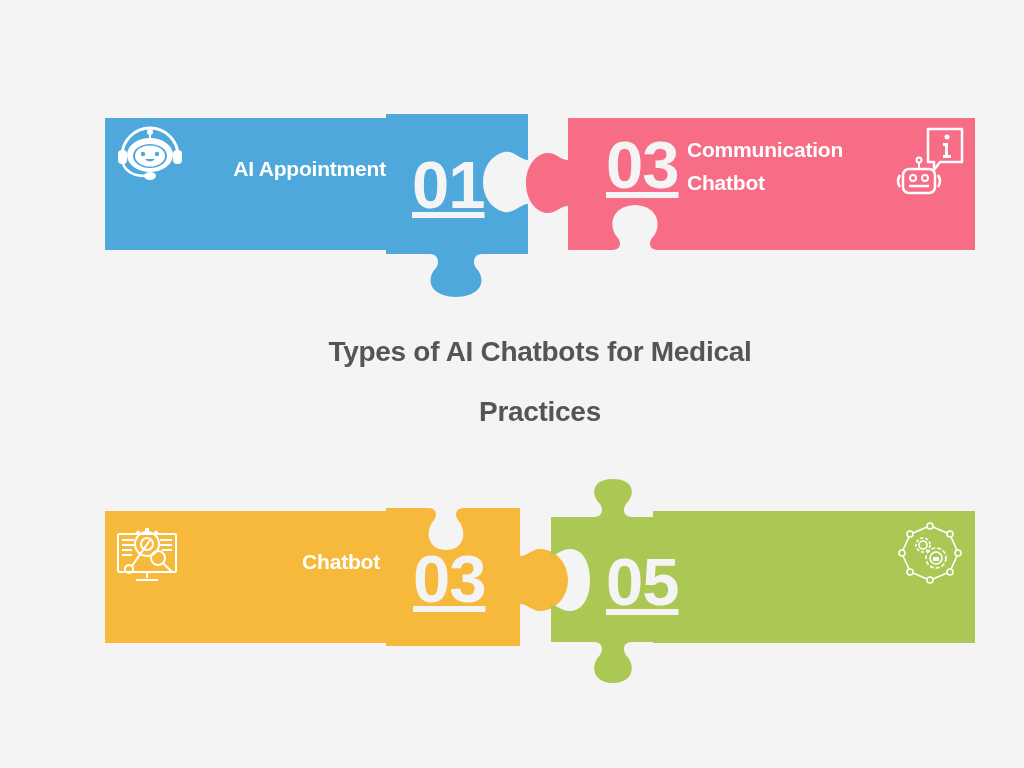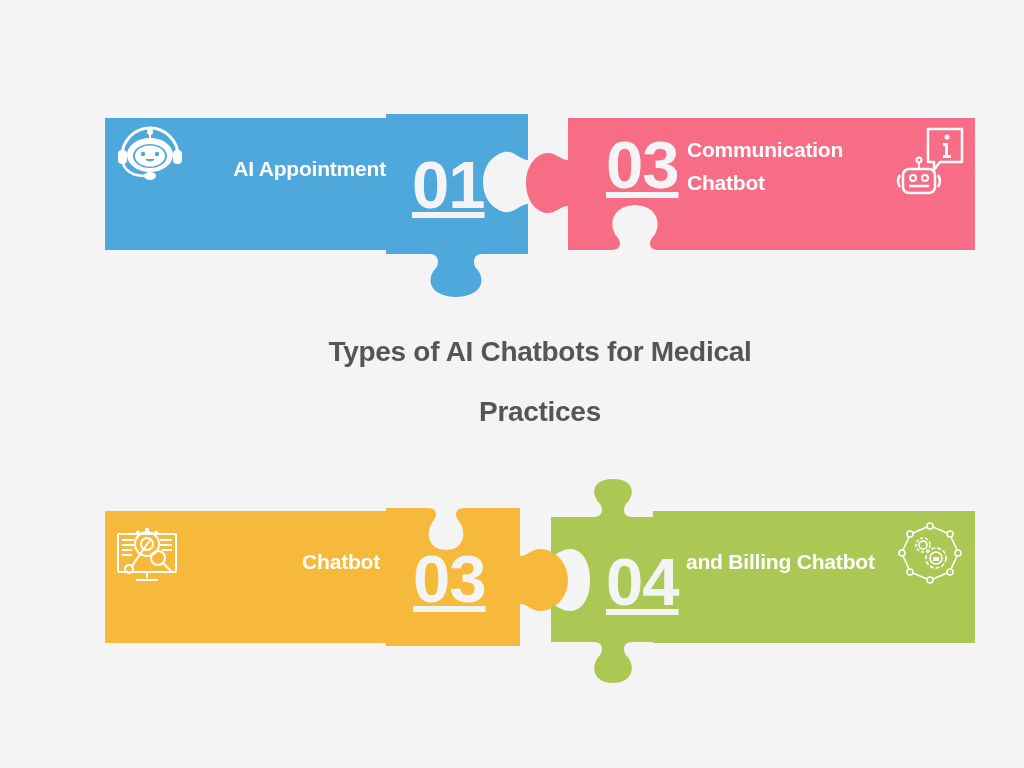--- a/index.html
+++ b/index.html
@@ -181,23 +181,22 @@
         <rect x="22" y="9" width="4" height="5" transform="rotate(-40 24 11)"></rect>
         <rect x="40" y="9" width="4" height="5" transform="rotate(40 42 11)"></rect>
       </g>
     </svg>
   </div>
   <div class="label right" style="left:150px; top:545px; width:202px;">
     <div>Chatbot</div>
   </div>
   <div class="num" style="left:385px; top:554px;">03</div>
 
-  <div class="num" style="left:578px; top:557px;">04</div>
+  <div class="num" style="left:578px; top:557px;">05</div>
   <div class="label left" style="left:658px; top:545px; width:260px;">
-    <div>and Billing Chatbot</div>
   </div>
   <div class="icon" style="left:870px; top:522px; width:64px; height:62px;">
     <svg width="64" height="62" viewBox="0 0 64 62">
       <g stroke="#fff" stroke-width="1.6" fill="none">
         <circle cx="32" cy="4" r="3"></circle>
         <circle cx="52" cy="12" r="3"></circle>
         <circle cx="60" cy="31" r="3"></circle>
         <circle cx="52" cy="50" r="3"></circle>
         <circle cx="32" cy="58" r="3"></circle>
         <circle cx="12" cy="50" r="3"></circle>

